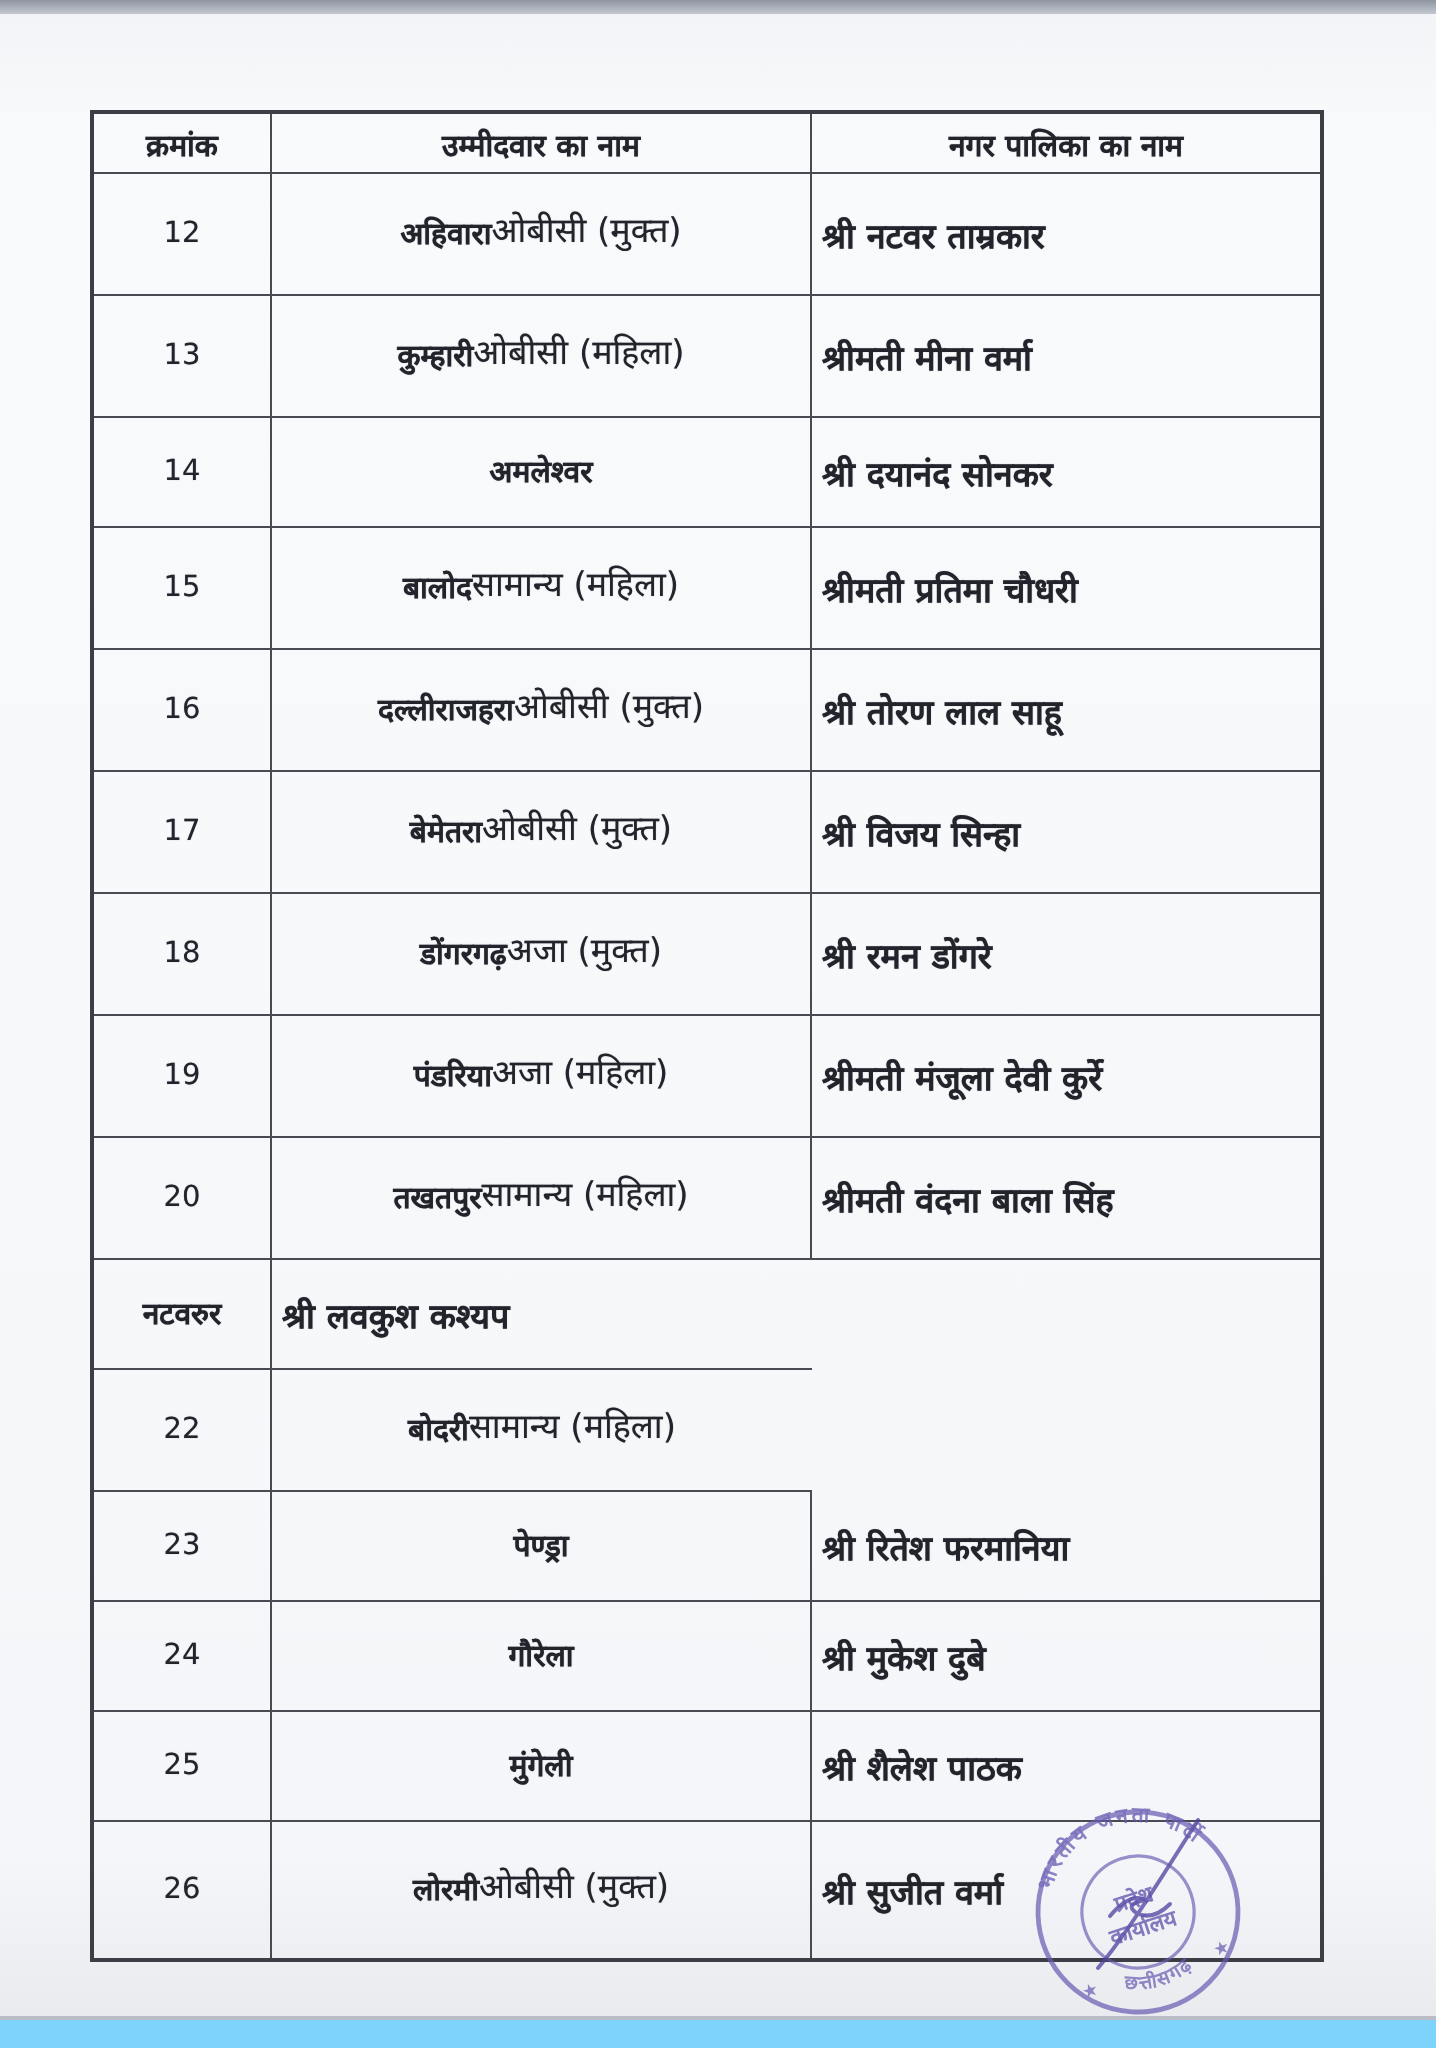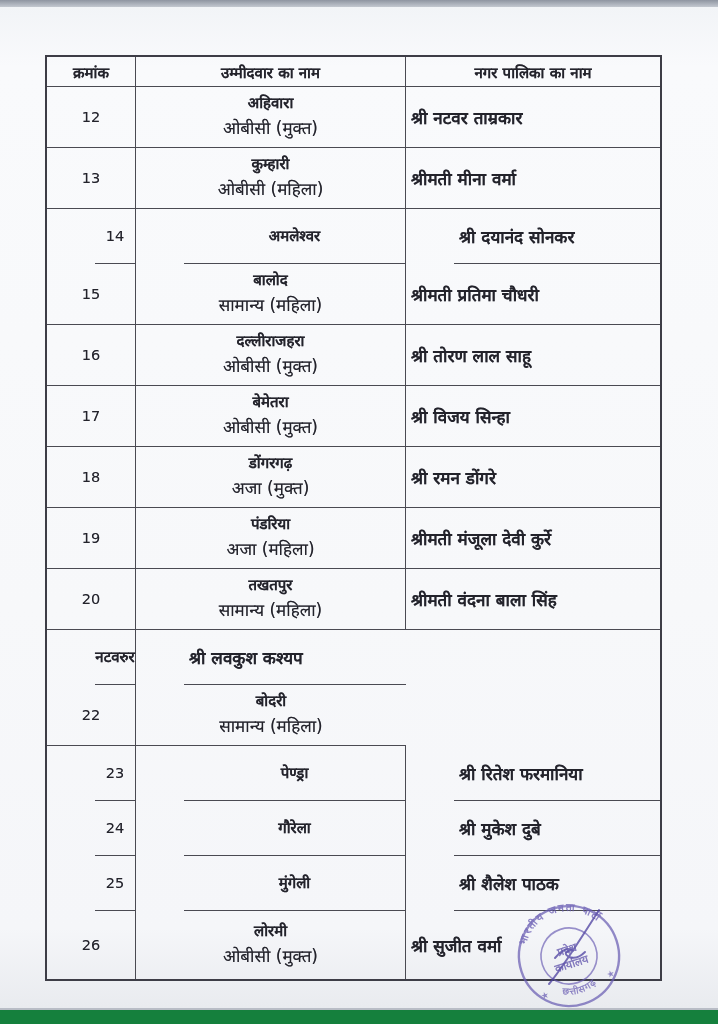--- a/index.html
+++ b/index.html
@@ -1,34 +1,34 @@
 <!DOCTYPE html>
 <html><head>
 <meta charset="utf-8">
 <style>
   html,body{margin:0;padding:0;}
   body{background:#d9dce2;font-family:"DejaVu Sans","Liberation Sans",sans-serif;}
-  .screen{position:relative;width:718px;height:1024px;overflow:hidden;background:#15803d;}
+  .screen{position:relative;width:718px;height:1024px;overflow:hidden;background:#7dd3fc;}
   .scan-top-strip{position:absolute;left:0;top:0;width:718px;height:7px;
     background:linear-gradient(180deg,#8f95a1,#c3c8d0);}
   .sheet{position:absolute;left:0;top:7px;width:718px;height:1001px;
     background:linear-gradient(180deg,#f2f4f7 0%,#f9fafc 6%,#f7f8fa 60%,#f5f6f9 92%,#e9ebef 100%);
     border-bottom:2px solid #b9bdc6;}
   .tbl{position:absolute;left:45px;top:55px;width:613px;border:2px solid #3d3d46;color:#23232b;}
   .row{display:grid;grid-template-columns:89px 270px 1fr;}
   .row > div{border-right:1.4px solid #4a4a52;border-bottom:1.4px solid #4a4a52;box-sizing:border-box;}
   .row > div:last-child{border-right:none;}
   .row:last-child > div{border-bottom:none;}
   .hrow > div{height:30px;display:flex;align-items:center;justify-content:center;
     font-weight:700;font-size:15px;}
   .r2 > div{min-height:61px;}
-  .r1 > div{min-height:55px;margin-left:48px;}
+  .r1 > div{min-height:55px;}
   .r2.tall > div{min-height:68px;}
   .sno{display:flex;align-items:center;justify-content:center;font-weight:400;font-size:14.5px;}
-  .mun{display:flex;flex-direction:column;align-items:center;justify-content:center;
+  .mun{display:flex;align-items:center;justify-content:center;
     font-weight:700;font-size:15px;line-height:1.6;text-align:right;}
   .cat{font-weight:400;font-size:17px;}
   .cand{display:flex;align-items:center;font-weight:700;font-size:17px;padding-left:5px;}
   .tbl *{text-shadow:0 0 .5px rgba(30,30,50,.45);}
   .stamp{position:absolute;left:503px;top:896px;width:142px;height:124px;opacity:.88;
     filter:blur(.3px);}
 </style>
 </head>
 <body>
 

